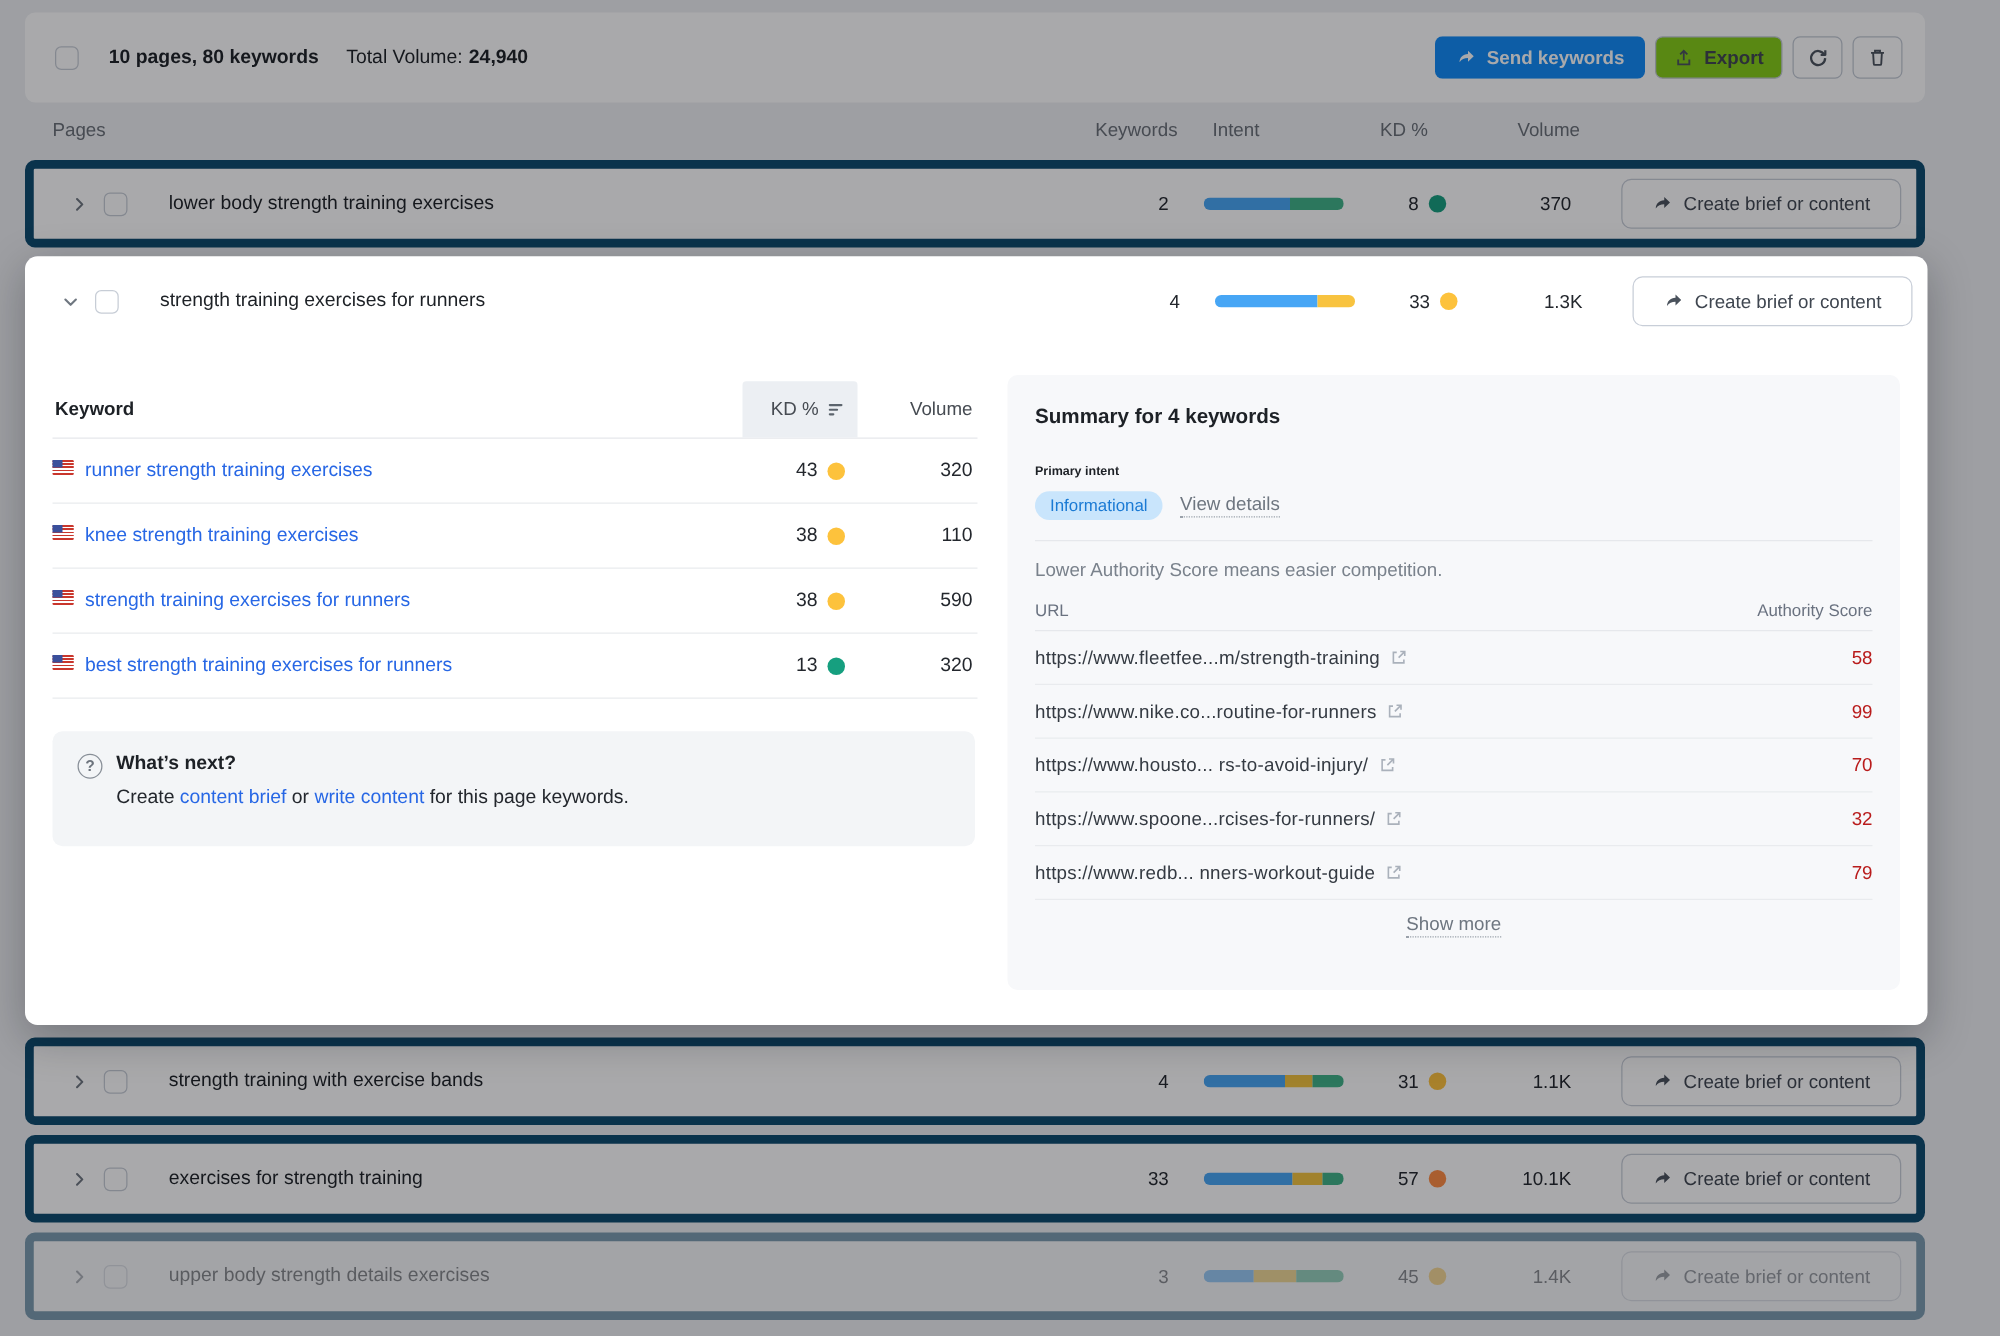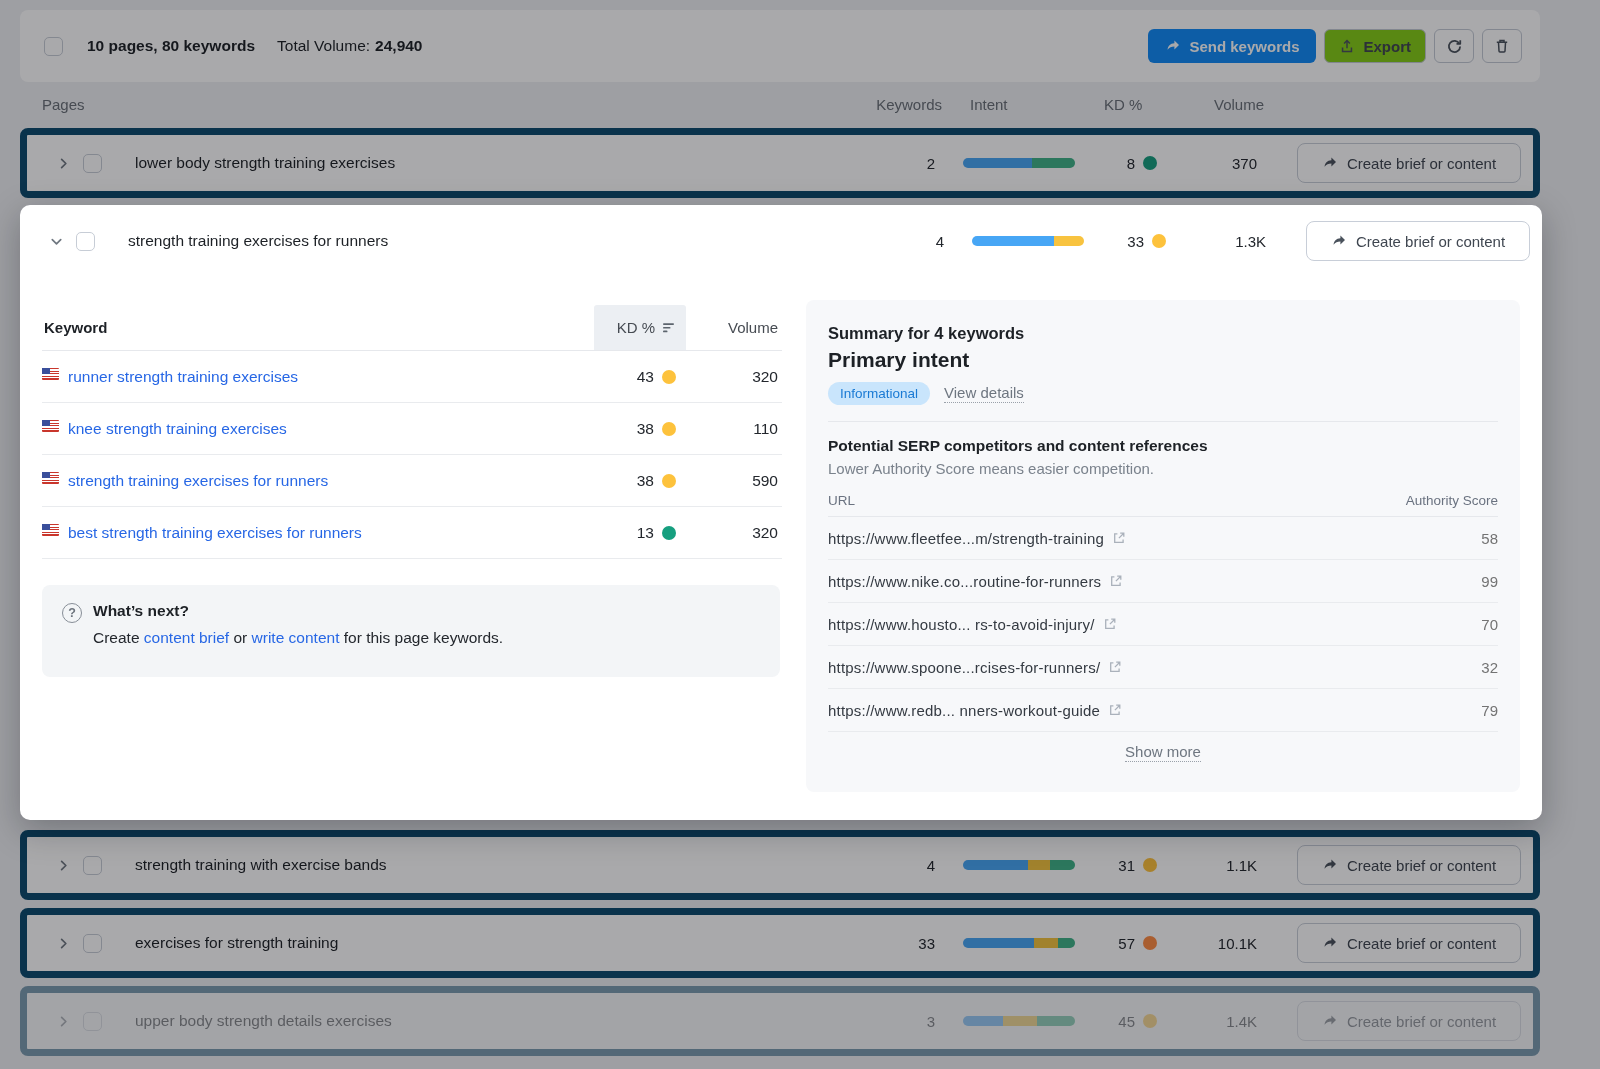--- a/index.html
+++ b/index.html
@@ -78,33 +78,33 @@
   .help-ic { width:20px; height:20px; border:1.7px solid #878e97; border-radius:50%; color:#6d747d; font-size:12.5px;
              font-weight:bold; display:flex; align-items:center; justify-content:center; flex:none; margin-top:1px; }
   .wn-title { font-size:15.5px; font-weight:bold; color:#1d2126; }
   .wn-body { font-size:15.5px; color:#23272d; margin-top:9px; }
   .tlink { color:#2767e5; cursor:pointer; }
 
   
   .sum-panel { position:absolute; left:786px; top:95px; width:714px; height:492px; background:#f7f8fa;
                border-radius:8px; padding:24px 22px 0 22px; }
   .sum-title { font-size:16.5px; font-weight:bold; color:#1d2126; }
-  .pi-label { font-size:21px; font-weight:bold; color:#1d2126; margin-top:5px; }
+  .pi-label { font-size:10px; font-weight:bold; color:#1d2126; margin-top:29px; }
   .pi-row { display:flex; align-items:center; gap:14px; margin-top:10px; }
   .intent-badge { background:#c9e5fc; color:#1a7ad4; font-size:13.5px; padding:4px 12px; border-radius:12px; }
   .dotted-link { color:#6e7680; font-size:15px; border-bottom:1.5px dotted #9aa1aa; padding-bottom:1px; cursor:pointer; }
   .sum-div { border:none; border-top:1px solid #e6e8ec; margin:16px 0 15px; }
   .serp-title { font-size:15.5px; font-weight:bold; color:#1d2126; }
   .serp-sub { font-size:15px; color:#7a828c; margin-top:5px; }
   .url-grid { display:grid; grid-template-columns:1fr 120px; align-items:center; }
   .url-head { height:32px; margin-top:8px; border-bottom:1px solid #e6e8ec; font-size:13.5px; color:#6a7280; }
   .url-head .uh-score { text-align:right; }
   .url-row { height:43px; border-bottom:1px solid #e9ebee; font-size:15px; }
   .url-cell { display:flex; align-items:center; gap:8px; color:#343a42; letter-spacing:.2px; }
-  .url-score { text-align:right; color:#737373; }
+  .url-score { text-align:right; color:#b91c1c; }
   .show-more-wrap { text-align:center; margin-top:11px; }
 
   svg { display:block; }
 </style>
 </head>
 <body>
 
 <div class="stage">
 
   <div class="topbar">
@@ -293,21 +293,20 @@
     </div>
 
     <div class="sum-panel">
       <div class="sum-title">Summary for 4 keywords</div>
       <div class="pi-label">Primary intent</div>
       <div class="pi-row">
         <span class="intent-badge">Informational</span>
         <span class="dotted-link">View details</span>
       </div>
       <hr class="sum-div">
-      <div class="serp-title">Potential SERP competitors and content references</div>
       <div class="serp-sub">Lower Authority Score means easier competition.</div>
       <div class="url-grid url-head">
         <span>URL</span>
         <span class="uh-score">Authority Score</span>
       </div>
       <div class="url-grid url-row">
         <span class="url-cell">
             <span>https://www.fleetfee...m/strength-training</span>
             <span>
               <svg width="14" height="14" viewBox="0 0 14 14" fill="none" stroke="#aab1bb" stroke-width="1.3">

